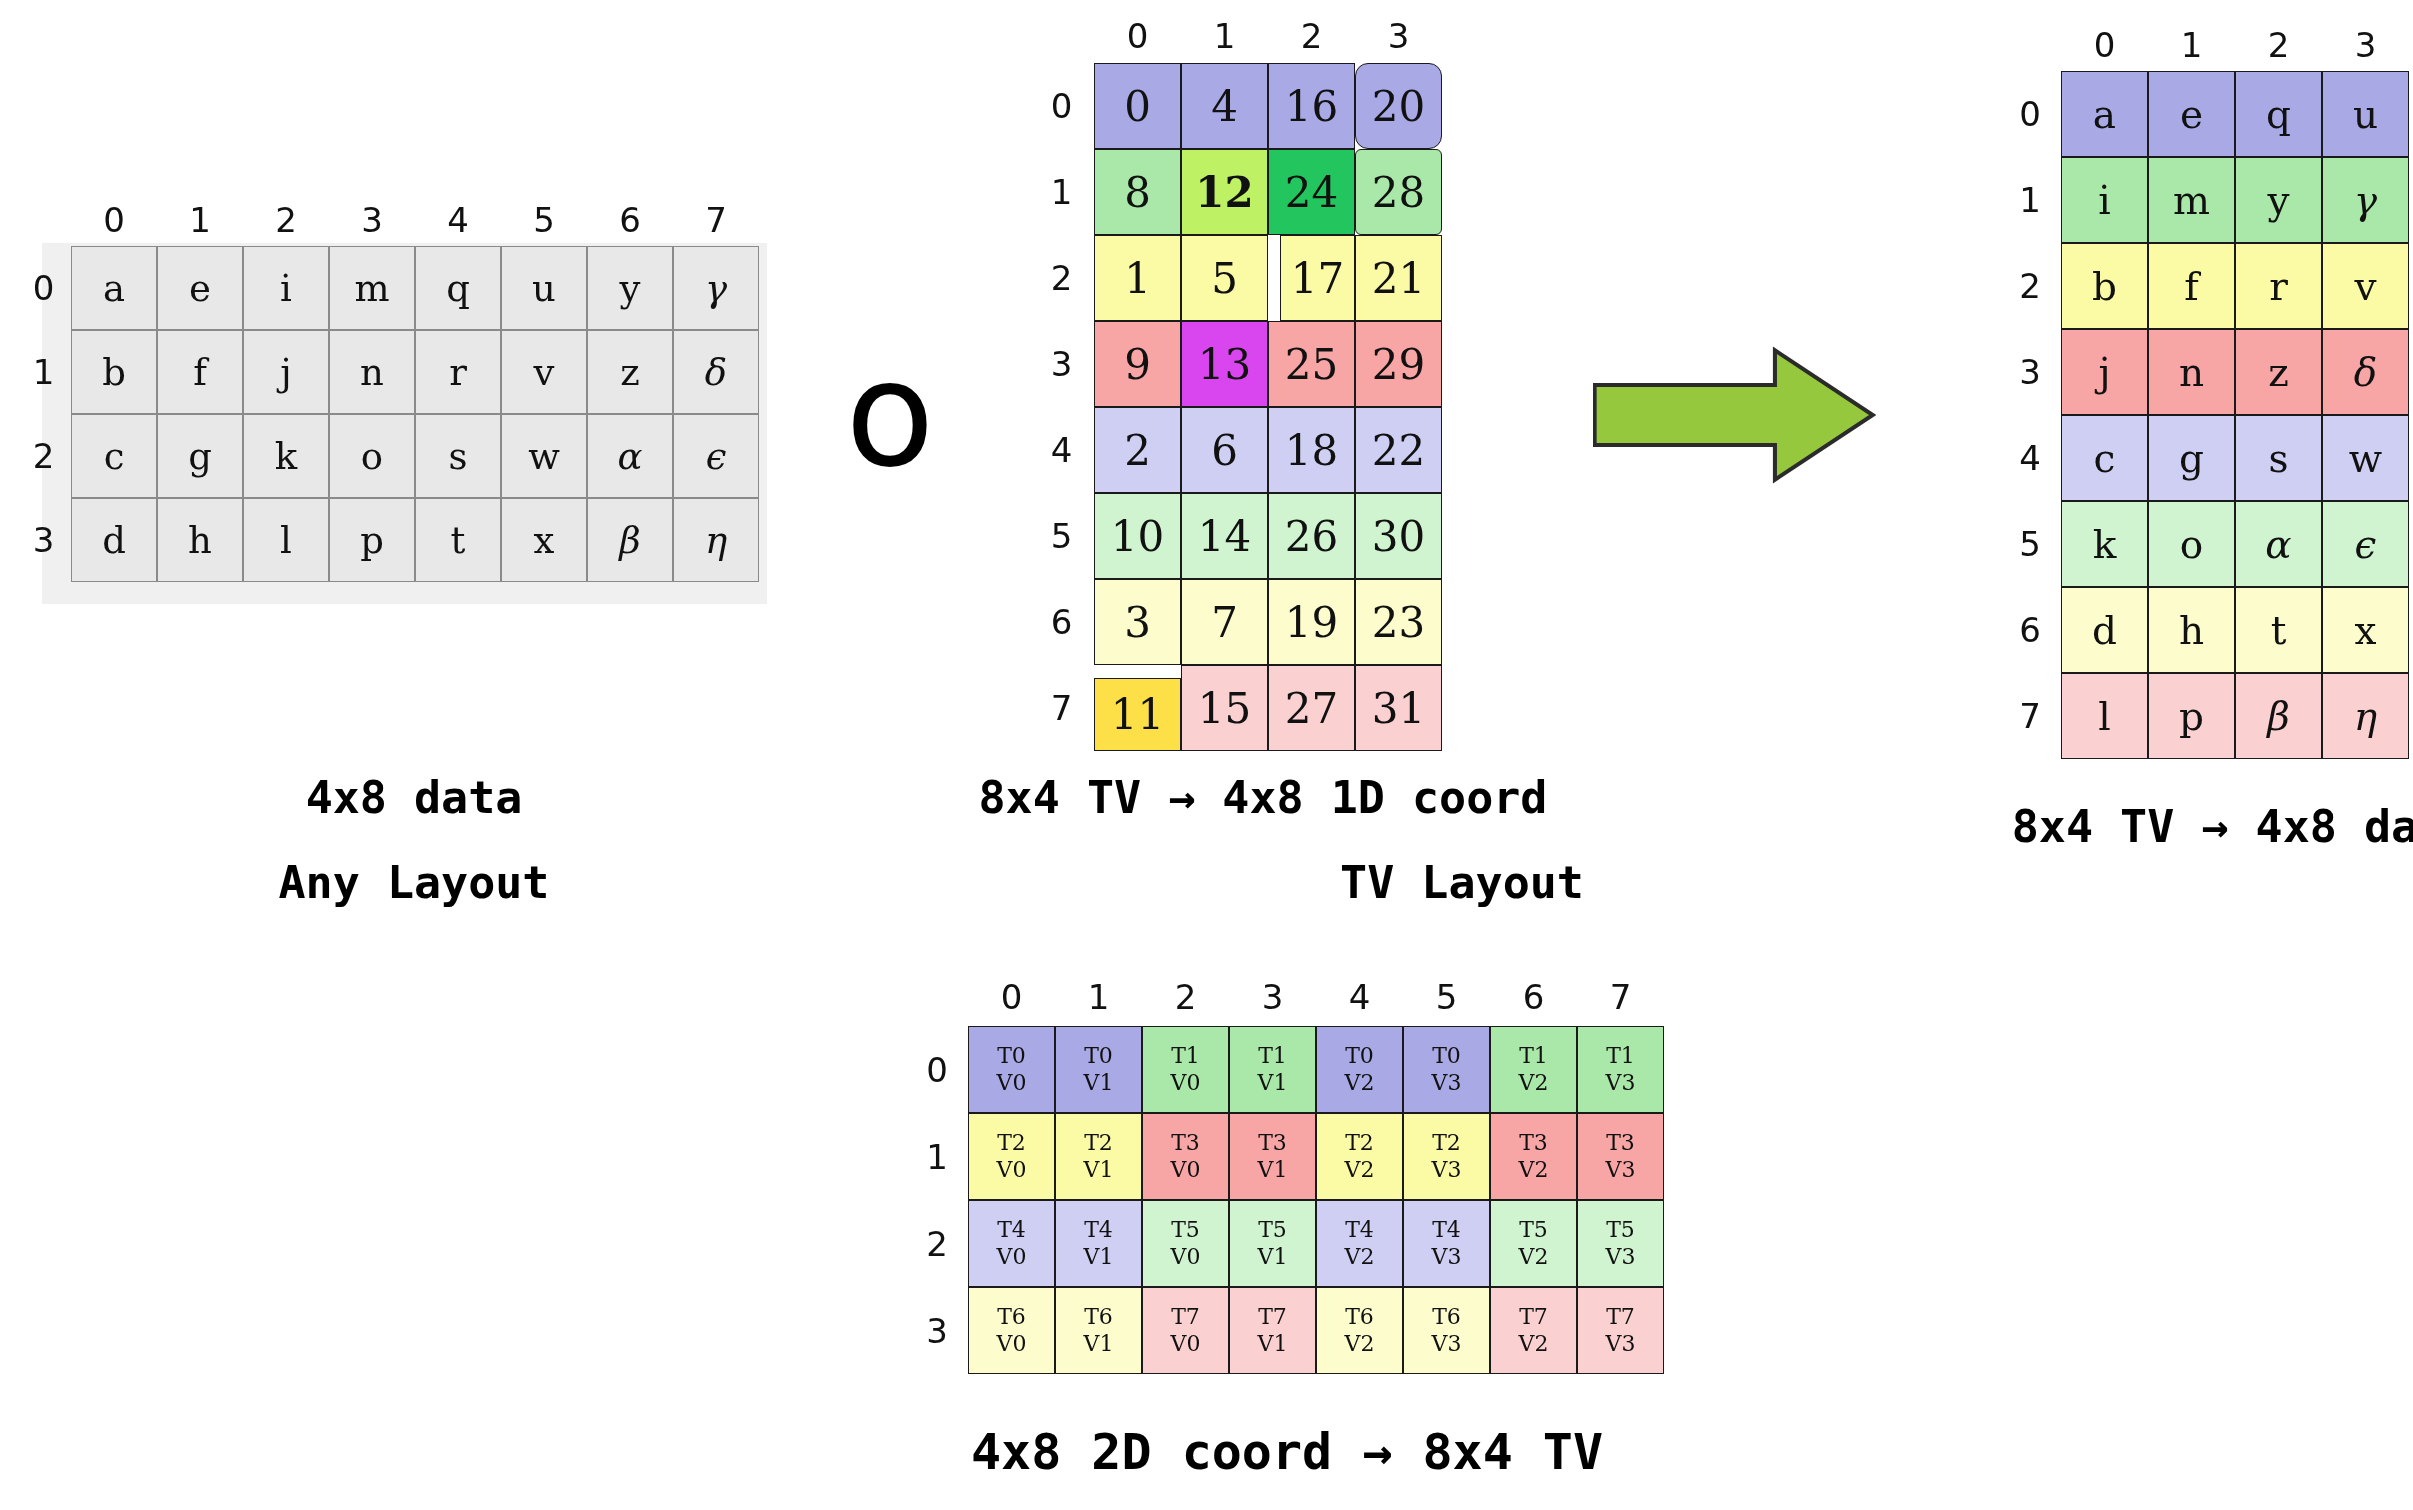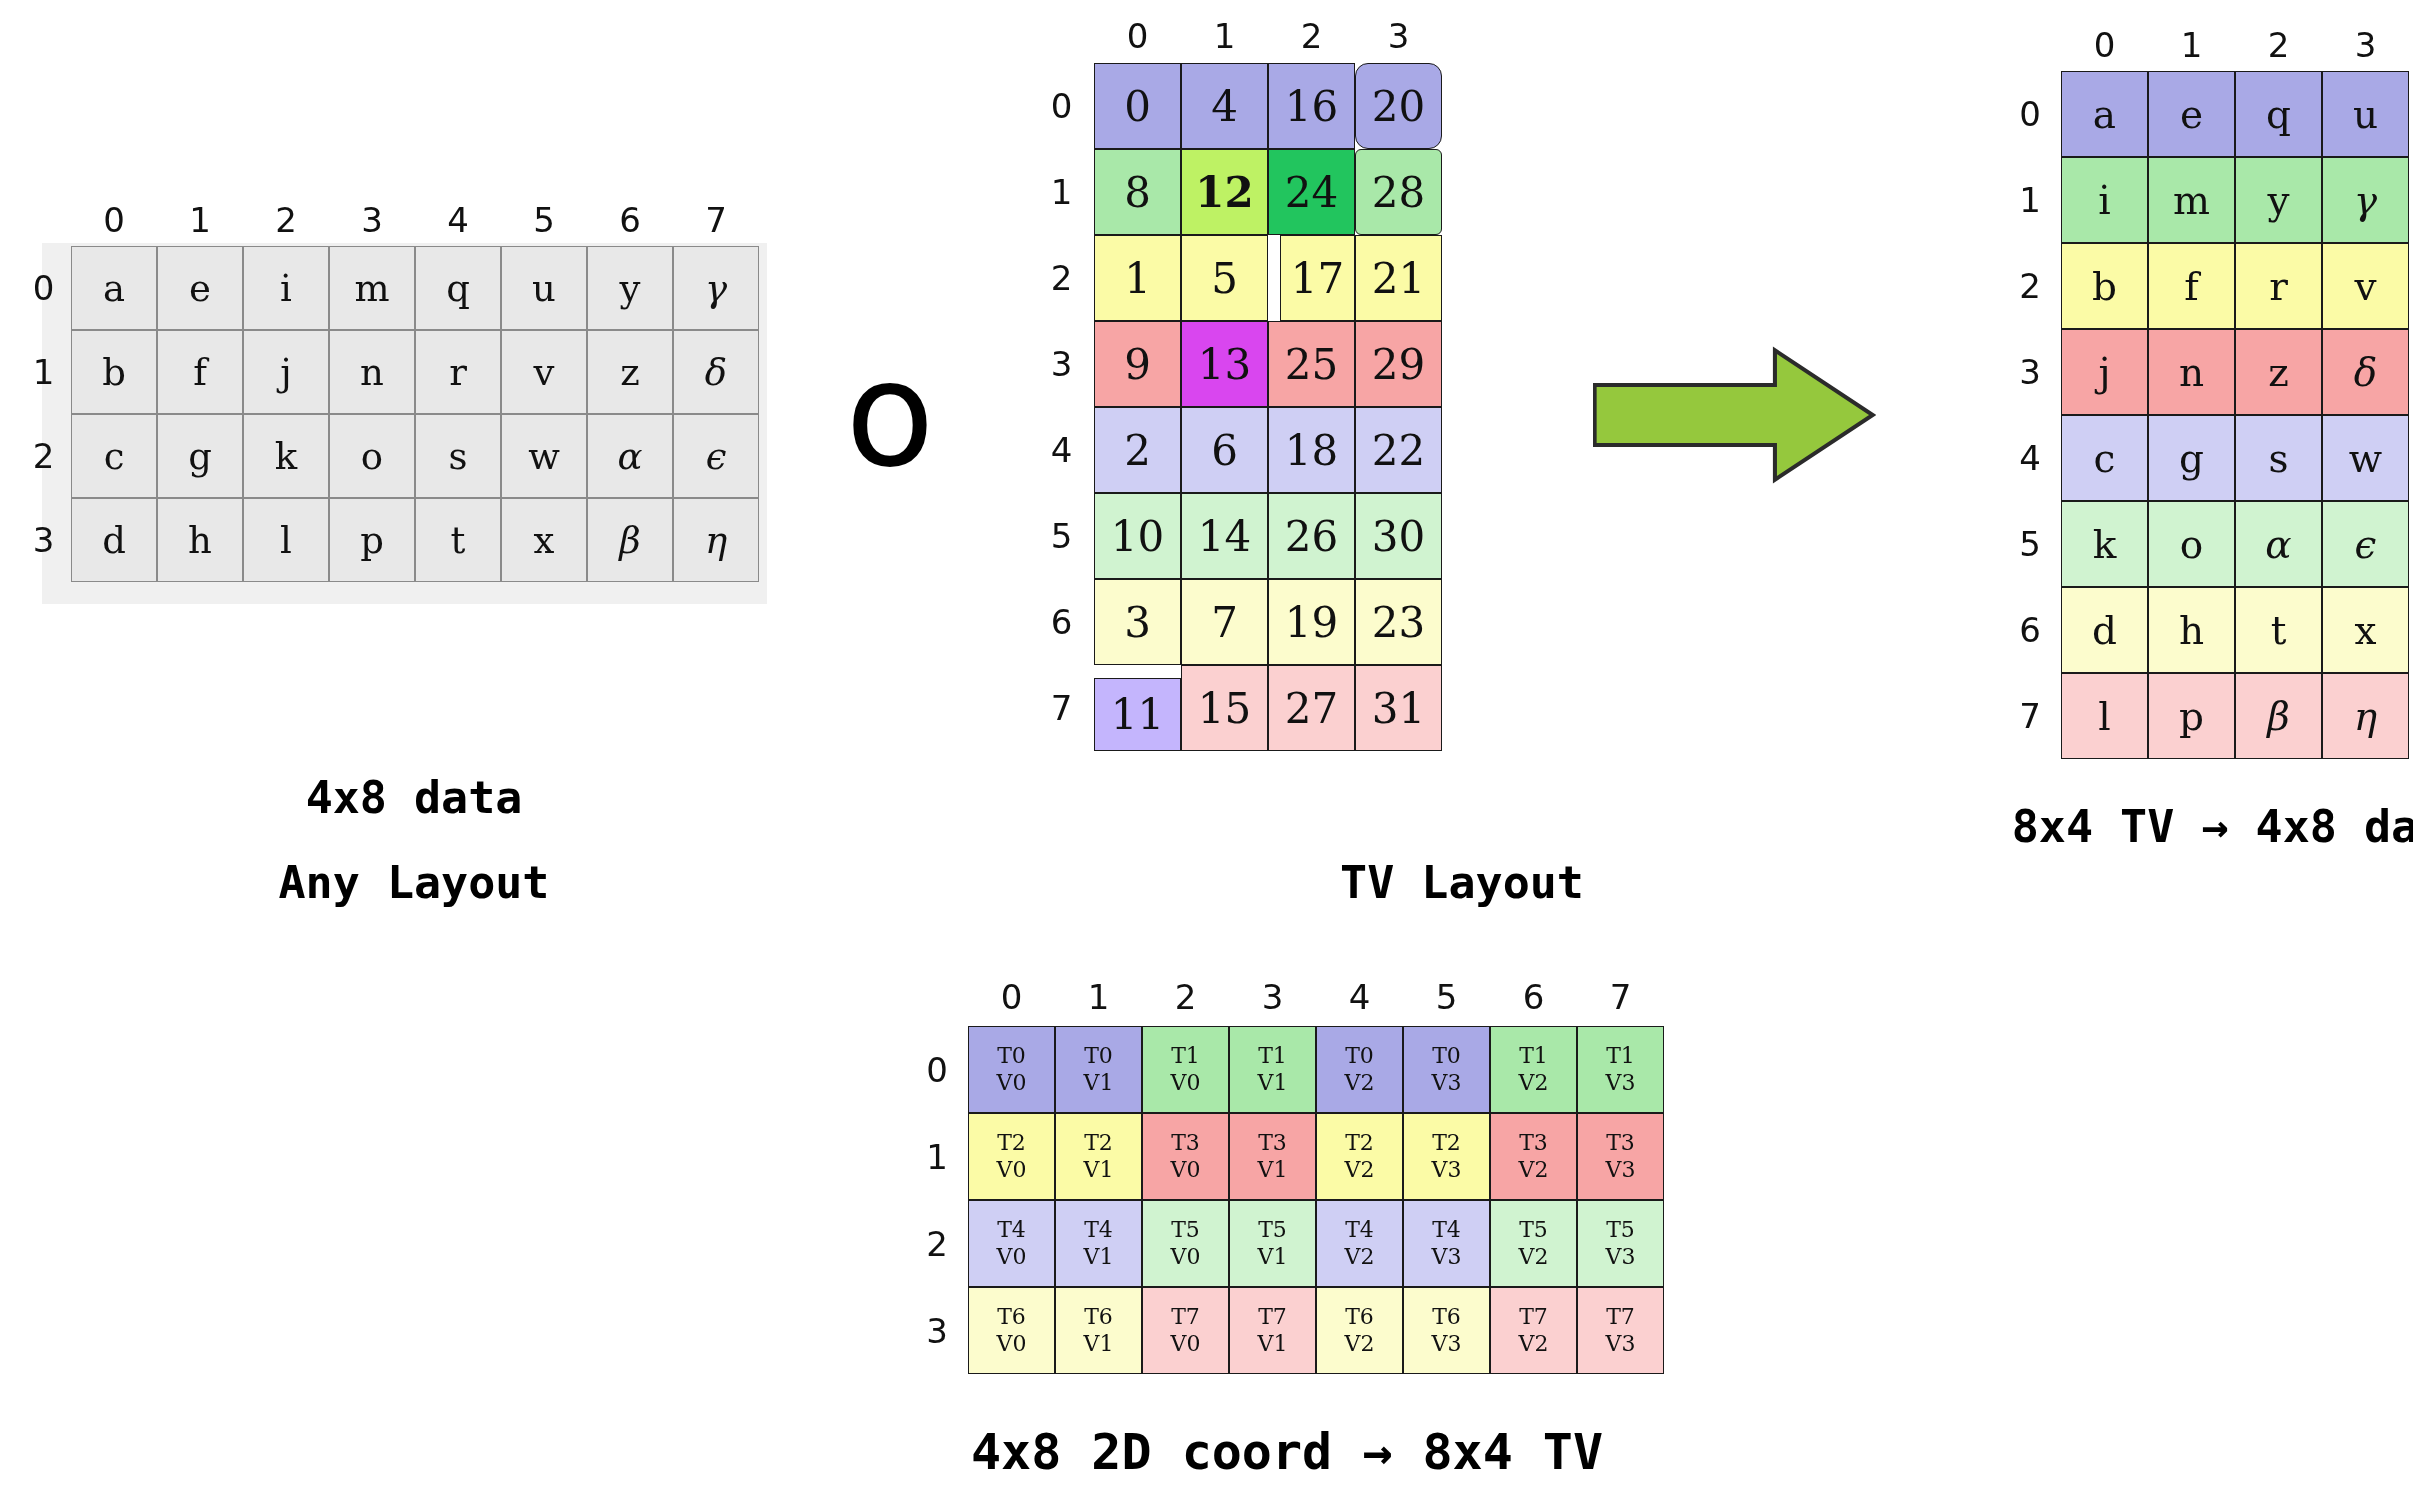--- a/index.html
+++ b/index.html
@@ -159,25 +159,26 @@
       <div class="cell" style="background: rgb(208, 243, 208);">10</div>
       <div class="cell" style="background: rgb(208, 243, 208);">14</div>
       <div class="cell" style="background: rgb(208, 243, 208);">26</div>
       <div class="cell" style="background: rgb(208, 243, 208);">30</div>
       <div class="hdr row-hdr">6</div>
       <div class="cell" style="background: rgb(252, 252, 205);">3</div>
       <div class="cell" style="background: rgb(252, 252, 205);">7</div>
       <div class="cell" style="background: rgb(252, 252, 205);">19</div>
       <div class="cell" style="background: rgb(252, 252, 205);">23</div>
       <div class="hdr row-hdr">7</div>
-      <div class="cell" style="background: #c4b5fd; margin-top: 13px;">11</div>
+      <div class="cell" style="background: #fde047; margin-top: 13px;">11</div>
       <div class="cell" style="background: rgb(251, 208, 208);">15</div>
       <div class="cell" style="background: rgb(251, 208, 208);">27</div>
       <div class="cell" style="background: rgb(251, 208, 208);">31</div>
     </div>
+  <div class="cap" style="left:1263px; top:771px;">8x4 TV →  4x8 1D coord</div>
   <div class="cap" style="left:1462px; top:856px;">TV Layout</div>
 
   <svg class="arrow-svg" style="left:1593px; top:346px;" width="283" height="138" viewBox="0 0 350 170">
     <polygon points="2,48 225,48 225,5 346,85 225,165 225,122 2,122" fill="#95c83d" stroke="#2b2b2b" stroke-width="5" stroke-linejoin="miter"></polygon>
   </svg>
 
   <div class="grid t-result" style="left:1999px; top:18px;">
       <div class="hdr corner"></div>
       <div class="hdr col-hdr">0</div>
       <div class="hdr col-hdr">1</div>

